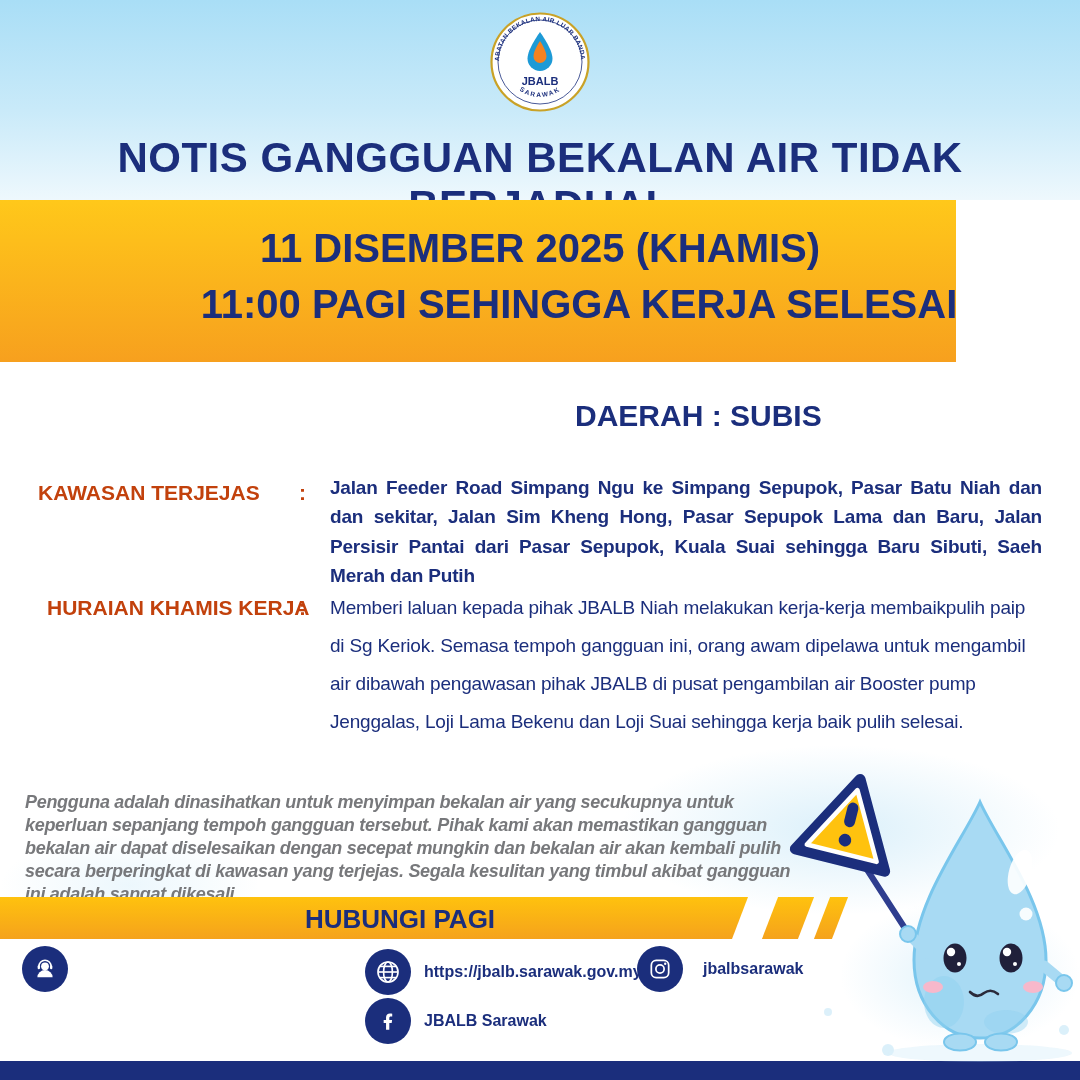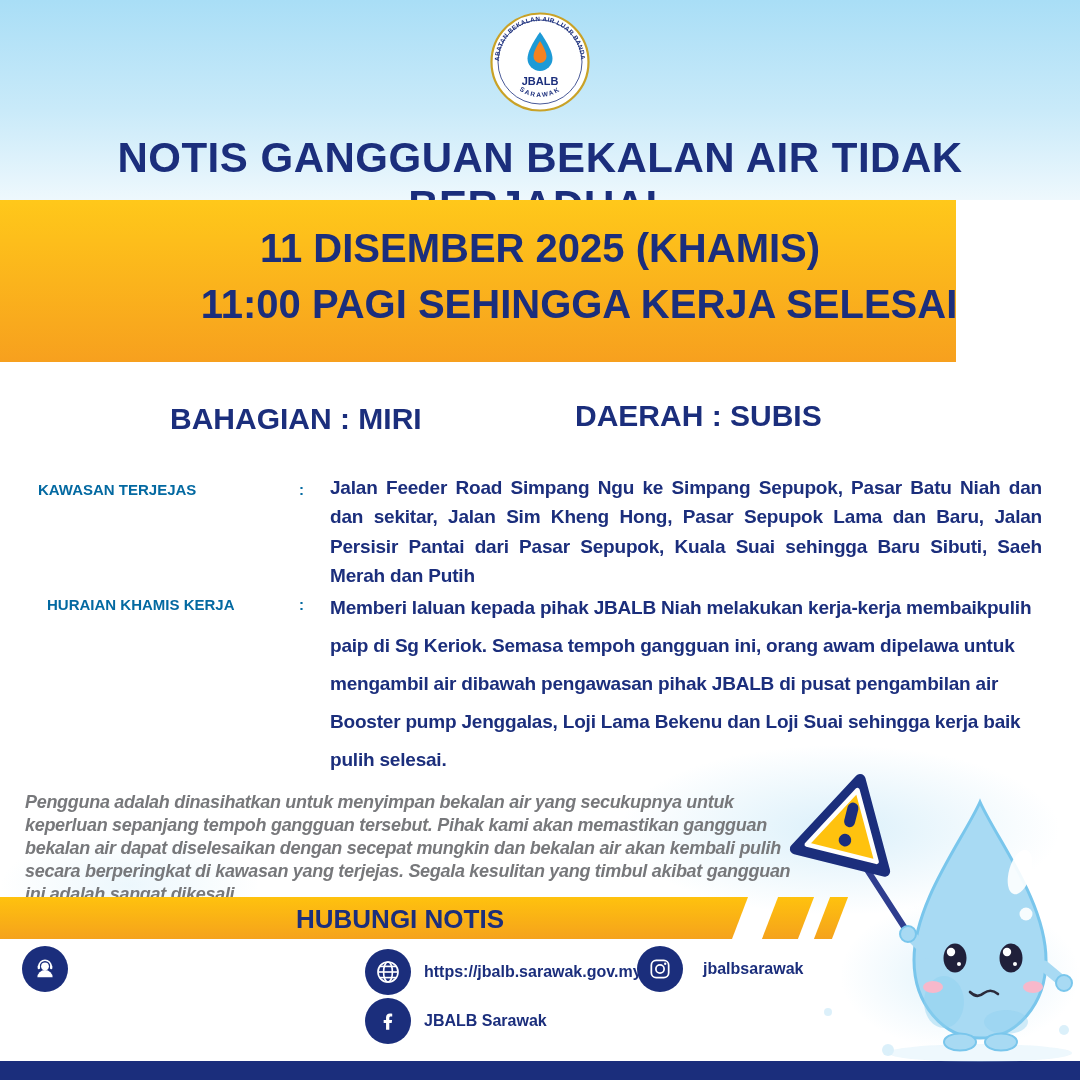--- a/index.html
+++ b/index.html
@@ -25,34 +25,34 @@
     position: absolute; top: 200px; left: 0; width: 956px; height: 162px;
     background: linear-gradient(180deg, #ffc81a 0%, #f7a01e 100%);
   }
   .date-line { position: absolute; left: 0; width: 1080px; text-align: center; font-size: 40px; font-weight: bold; color: #1b2e7c; }
   .date-line1 { top: 26px; }
   .date-line2 { top: 82px; padding-left: 39px; }
 
   .region-bahagian { position: absolute; top: 402px; left: 170px; font-size: 30px; font-weight: bold; color: #1b2e7c; }
   .region-daerah   { position: absolute; top: 399px; left: 575px; font-size: 30px; font-weight: bold; color: #1b2e7c; }
 
-  .field-label { position: absolute; font-size: 15px; font-weight: bold; color: #0369a1; white-space: nowrap; }
+  .field-label { position: absolute; font-size: 21px; font-weight: bold; color: #c2410c; white-space: nowrap; }
   .kawasan-label { top: 481px; left: 38px; }
   .kawasan-colon { top: 481px; left: 299px; }
   .huraian-label { top: 596px; left: 47px; }
   .huraian-colon { top: 596px; left: 299px; }
 
   .kawasan-text {
     position: absolute; top: 473px; left: 330px; width: 712px;
     font-size: 19px; font-weight: bold; color: #1b2e7c;
     line-height: 1.55; text-align: justify; letter-spacing: -0.2px;
   }
   .huraian-text {
     position: absolute; top: 589px; left: 330px; width: 708px;
-    font-size: 19px; font-weight: bold; color: #1b2e7c;
+    font-size: 19px; font-weight: normal; color: #1b2e7c;
     line-height: 2.0; letter-spacing: -0.2px;
   }
 
   .advisory {
     position: absolute; top: 791px; left: 25px; width: 780px;
     font-size: 18px; font-style: italic; font-weight: bold; color: #77787b;
     line-height: 1.28; letter-spacing: -0.3px;
   }
 
   .contact-band {
@@ -119,41 +119,40 @@
     </svg>
   </div>
 
   <div class="title">NOTIS GANGGUAN BEKALAN AIR TIDAK BERJADUAL</div>
 
   <div class="date-band">
     <div class="date-line date-line1">11 DISEMBER 2025 (KHAMIS)</div>
     <div class="date-line date-line2">11:00 PAGI SEHINGGA KERJA SELESAI</div>
   </div>
 
-  <div class="region-bahagian">BAHAGIAN : MIRI</div>
   <div class="region-daerah">DAERAH : SUBIS</div>
 
   <div class="field-label kawasan-label">KAWASAN TERJEJAS</div>
   <div class="field-label kawasan-colon">:</div>
   <div class="kawasan-text">Jalan Feeder Road Simpang Ngu ke Simpang Sepupok, Pasar Batu Niah dan dan sekitar, Jalan Sim Kheng Hong, Pasar Sepupok Lama dan Baru, Jalan Persisir Pantai dari Pasar Sepupok, Kuala Suai sehingga Baru Sibuti, Saeh Merah dan Putih</div>
 
   <div class="field-label huraian-label">HURAIAN KHAMIS KERJA</div>
   <div class="field-label huraian-colon">:</div>
   <div class="huraian-text">Memberi laluan kepada pihak JBALB Niah melakukan kerja-kerja membaikpulih paip di Sg Keriok. Semasa tempoh gangguan ini, orang awam dipelawa untuk mengambil air dibawah pengawasan pihak JBALB di pusat pengambilan air Booster pump Jenggalas, Loji Lama Bekenu dan Loji Suai sehingga kerja baik pulih selesai.</div>
 
   <div class="splash splash-a"></div>
   <div class="splash splash-b"></div>
   <div class="splash splash-c"></div>
 
   <div class="advisory">Pengguna adalah dinasihatkan untuk menyimpan bekalan air yang secukupnya untuk keperluan sepanjang tempoh gangguan tersebut. Pihak kami akan memastikan gangguan bekalan air dapat diselesaikan dengan secepat mungkin dan bekalan air akan kembali pulih secara berperingkat di kawasan yang terjejas. Segala kesulitan yang timbul akibat gangguan ini adalah sangat dikesali.</div>
 
   <div class="contact-band"></div>
   <div class="stripe stripe-1"></div>
   <div class="stripe stripe-2"></div>
-  <div class="contact-band-label">HUBUNGI NOTIS</div>
+  <div class="contact-band-label">HUBUNGI PAGI</div>
 
   <div class="contact-item contact-call">
     <div class="icon-circle">
       <svg viewBox="0 0 24 24" width="26" height="26">
         <circle cx="12" cy="9.5" r="3.6" fill="#fff"></circle>
         <path d="M5,19.5 a7,6.5 0 0 1 14,0 Z" fill="#fff"></path>
         <path d="M6.4,9.5 a5.6,5.6 0 0 1 11.2,0" stroke="#fff" stroke-width="1.5" fill="none"></path>
         <rect x="16.6" y="8.6" width="2.2" height="3.6" rx="1.1" fill="#fff"></rect>
         <rect x="5.2" y="8.6" width="2.2" height="3.6" rx="1.1" fill="#fff"></rect>
       </svg>

